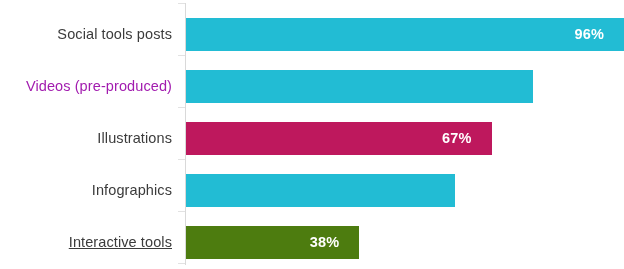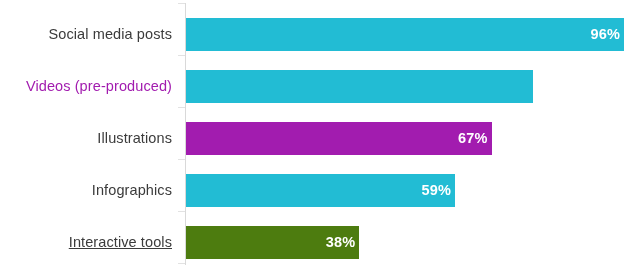--- a/index.html
+++ b/index.html
@@ -82,21 +82,21 @@
   .bar {
     position: absolute;
     left: 0;
     top: 0;
     height: 33px;
     background: #22bcd4;
   }
 
   .bar-value {
     position: absolute;
-    right: 4px;
+    right: 20px;
     top: 0;
     height: 33px;
     line-height: 33px;
     font-size: 14.5px;
     font-weight: bold;
     color: #ffffff;
     letter-spacing: 0.2px;
     white-space: nowrap;
   }
 </style>
@@ -109,51 +109,51 @@
     <div class="axis-line" style="background: rgb(217, 217, 217);"></div>
 
     <div class="axis-tick" style="top: 3px; background: rgb(226, 226, 226);"></div>
     <div class="axis-tick" style="top: 55px; background: rgb(226, 226, 226);"></div>
     <div class="axis-tick" style="top: 107px; background: rgb(226, 226, 226);"></div>
     <div class="axis-tick" style="top: 159px; background: rgb(226, 226, 226);"></div>
     <div class="axis-tick" style="top: 211px; background: rgb(226, 226, 226);"></div>
     <div class="axis-tick" style="top: 263px; background: rgb(226, 226, 226);"></div>
 
     <div class="bar-row" style="top:18px;">
-      <div class="cat-label" style="color: rgb(59, 59, 59);">Social media posts</div>
+      <div class="cat-label" style="color: rgb(59, 59, 59);">Social tools posts</div>
       <div class="bar-track">
         <div class="bar" style="width: 438px; background: rgb(34, 188, 212);">
           <span class="bar-value" style="color: rgb(255, 255, 255);">96%</span>
         </div>
       </div>
     </div>
 
     <div class="bar-row" style="top:70px;">
       <div class="cat-label" style="color: #a21caf;">Videos (pre-produced)</div>
       <div class="bar-track">
         <div class="bar" style="width: 346.75px; background: rgb(34, 188, 212);">
           <span class="bar-value" style="color: rgb(255, 255, 255); margin-top: 48px;">76%</span>
         </div>
       </div>
     </div>
 
     <div class="bar-row" style="top:122px;">
       <div class="cat-label" style="color: rgb(59, 59, 59);">Illustrations</div>
       <div class="bar-track">
-        <div class="bar" style="width: 305.688px; background: #a21caf;">
+        <div class="bar" style="width: 305.688px; background: #be185d;">
           <span class="bar-value" style="color: rgb(255, 255, 255);">67%</span>
         </div>
       </div>
     </div>
 
     <div class="bar-row" style="top:174px;">
       <div class="cat-label" style="color: rgb(59, 59, 59);">Infographics</div>
       <div class="bar-track">
         <div class="bar" style="width: 269.188px; background: rgb(34, 188, 212);">
-          <span class="bar-value" style="color: rgb(255, 255, 255);">59%</span>
+          <span class="bar-value" style="color: rgb(255, 255, 255); margin-top: 22px;">59%</span>
         </div>
       </div>
     </div>
 
     <div class="bar-row" style="top:226px;">
       <div class="cat-label" style="color: rgb(59, 59, 59); text-decoration: underline;">Interactive tools</div>
       <div class="bar-track">
         <div class="bar" style="width: 173.375px; background: #4d7c0f;">
           <span class="bar-value" style="color: rgb(255, 255, 255);">38%</span>
         </div>

